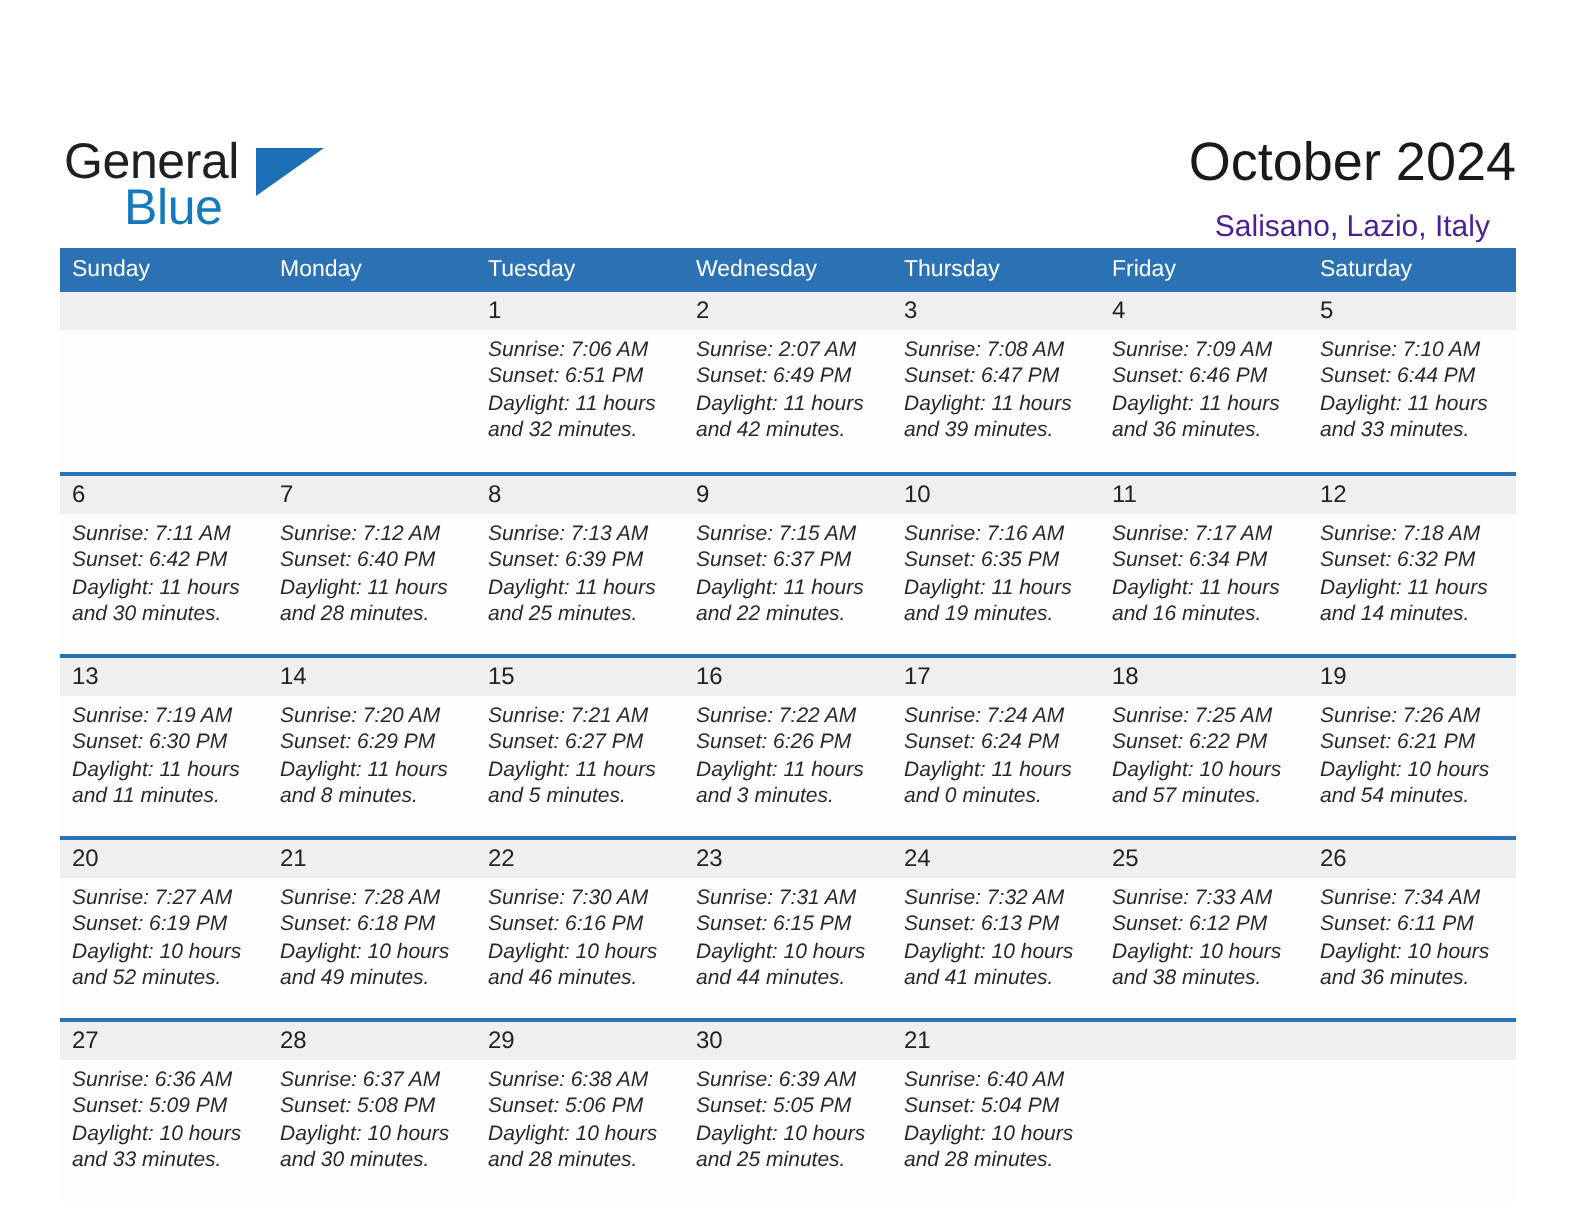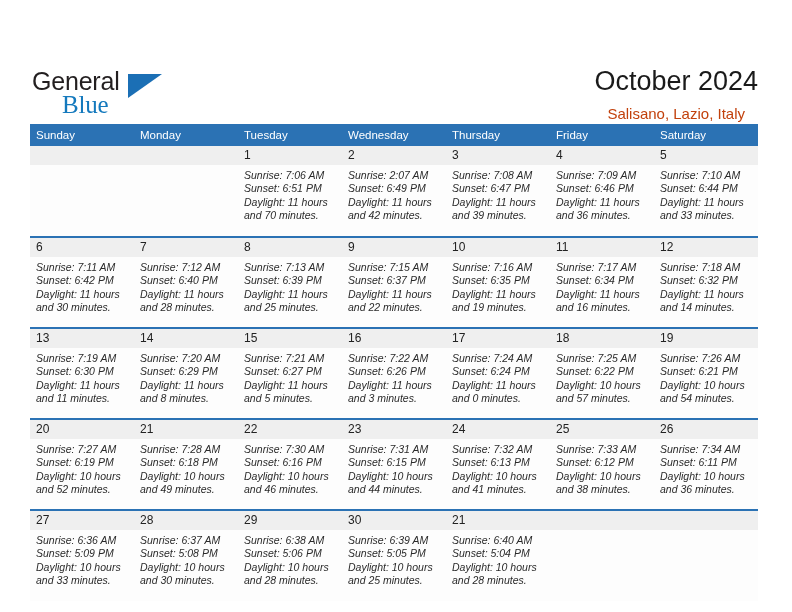--- a/index.html
+++ b/index.html
@@ -48,21 +48,21 @@
     letter-spacing: -0.2px;
     font-family: "Liberation Sans", sans-serif;
   }
   .logo-blue {
     position: absolute;
     left: 30px;
     top: 23px;
     font-size: 25px;
     color: #1479bd;
     letter-spacing: -0.2px;
-    font-family: Liberation Serif, serif;
+    font-family: Liberation Sans, sans-serif;
   }
   .logo-tri {
     position: absolute;
     left: 96px;
     top: 5px;
     width: 0;
     height: 0;
     border-left: 34px solid #1b6fb5;
     border-bottom: 24px solid transparent;
   }
@@ -75,21 +75,21 @@
   }
   .cal-title {
     font-size: 27px;
     color: #1a1a1a;
     font-weight: normal;
     line-height: 34px;
     white-space: nowrap;
   }
   .cal-sub {
     font-size: 15px;
-    color: #c2410c;
+    color: #4c1d95;
     line-height: 21px;
     margin-top: 5px;
     white-space: nowrap;
   }
 
   
   .cal {
     position: absolute;
     left: 30px;
     top: 88px;
@@ -191,21 +191,21 @@
             <div class="daynum"></div>
           </td>
           <td class="empty">
             <div class="daynum"></div>
           </td>
           <td>
             <div class="daynum">1</div>
             <div class="info">
               <div>Sunrise: 7:06 AM</div>
               <div>Sunset: 6:51 PM</div>
-              <div class="dl">Daylight: 11 hours and 70 minutes.</div>
+              <div class="dl">Daylight: 11 hours and 32 minutes.</div>
             </div>
           </td>
           <td>
             <div class="daynum">2</div>
             <div class="info">
               <div>Sunrise: 2:07 AM</div>
               <div>Sunset: 6:49 PM</div>
               <div class="dl">Daylight: 11 hours and 42 minutes.</div>
             </div>
           </td>

